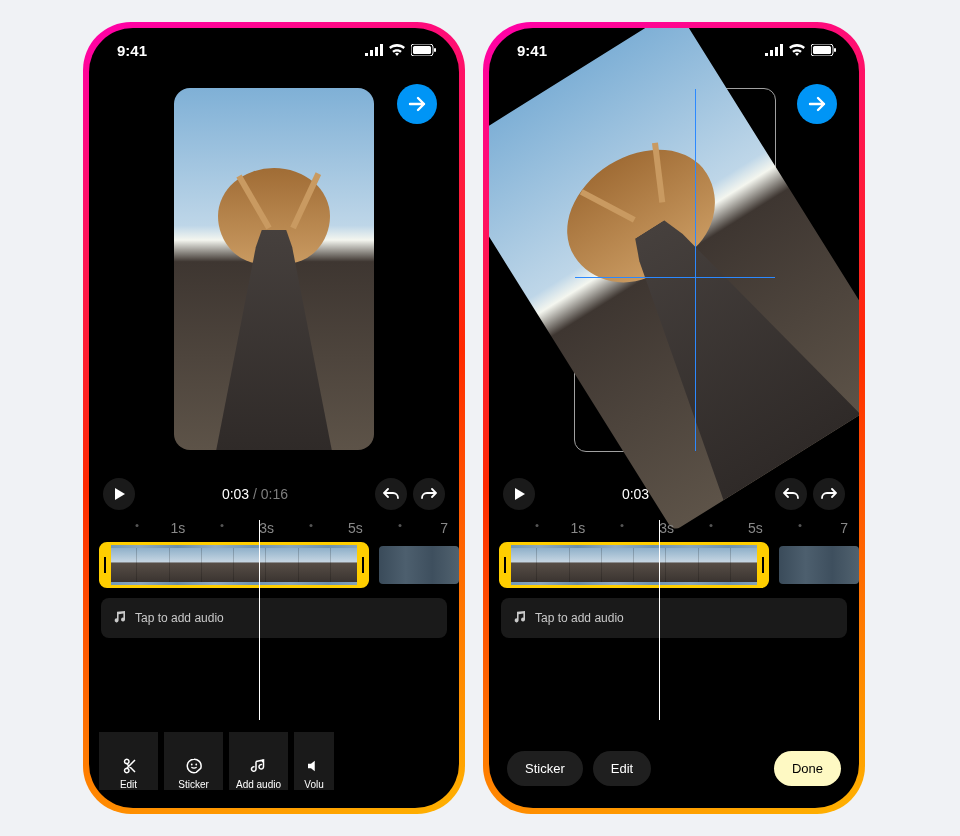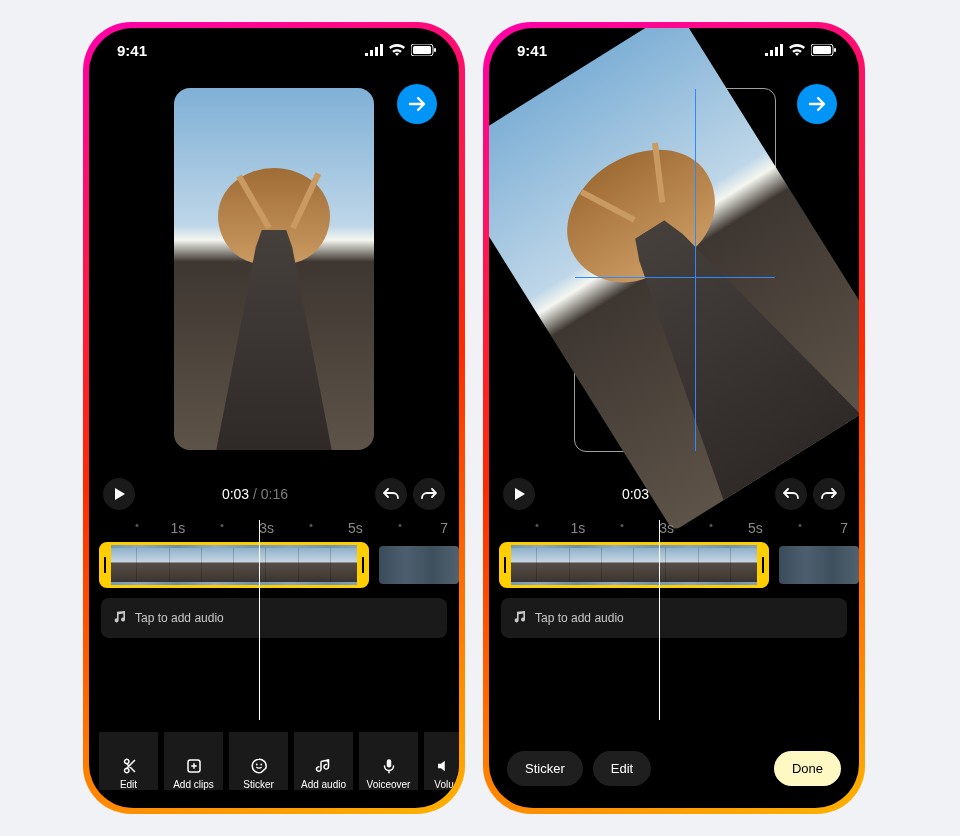--- a/index.html
+++ b/index.html
@@ -172,46 +172,32 @@
 
    <div class="actions">
     <div class="action">
      <svg viewBox="0 0 24 24">
               <path fill="none" stroke="#fff" stroke-width="2" d="M6 6a3 3 0 100-.01M6 18a3 3 0 100-.01M8 8l12 12M8 16L20 4"></path>
             </svg>
      <span>Edit</span>
     </div>
     <div class="action">
      <svg viewBox="0 0 24 24">
-              <rect x="4" y="4" width="16" height="16" rx="3" fill="none" stroke="#fff" stroke-width="2"></rect>
-              <path stroke="#fff" stroke-width="2" stroke-linecap="round" d="M12 9v6M9 12h6"></path>
-            </svg>
-     <span>Add clips</span>
-    </div>
-    <div class="action">
-     <svg viewBox="0 0 24 24">
               <path fill="none" stroke="#fff" stroke-width="2" d="M12 3a9 9 0 00-9 9 9 9 0 009 9c1 0 2-.2 3-.5L21 15c.3-1 .5-2 .5-3A9 9 0 0012 3z"></path>
               <circle cx="9" cy="10" r="1.2" fill="#fff"></circle>
               <circle cx="15" cy="10" r="1.2" fill="#fff"></circle>
               <path fill="none" stroke="#fff" stroke-width="1.6" stroke-linecap="round" d="M9 14c1 1 5 1 6 0"></path>
             </svg>
      <span>Sticker</span>
     </div>
     <div class="action">
      <svg viewBox="0 0 24 24">
               <path fill="none" stroke="#fff" stroke-width="2" d="M8 6v10a3 3 0 11-2-2.8M8 6l10-2v9a3 3 0 11-2-2.8M17 3v4M15 5h4"></path>
             </svg>
      <span>Add audio</span>
-    </div>
-    <div class="action">
-     <svg viewBox="0 0 24 24">
-              <rect x="9" y="3" width="6" height="11" rx="3" fill="#fff"></rect>
-              <path fill="none" stroke="#fff" stroke-width="2" stroke-linecap="round" d="M6 12a6 6 0 0012 0M12 18v3"></path>
-            </svg>
-     <span>Voiceover</span>
     </div>
     <div class="action" style="flex-basis:40px">
      <svg viewBox="0 0 24 24">
               <path fill="#fff" d="M4 9v6h4l5 4V5L8 9H4z"></path>
             </svg>
      <span>Volu</span>
     </div>
    </div>
 
   </div>

